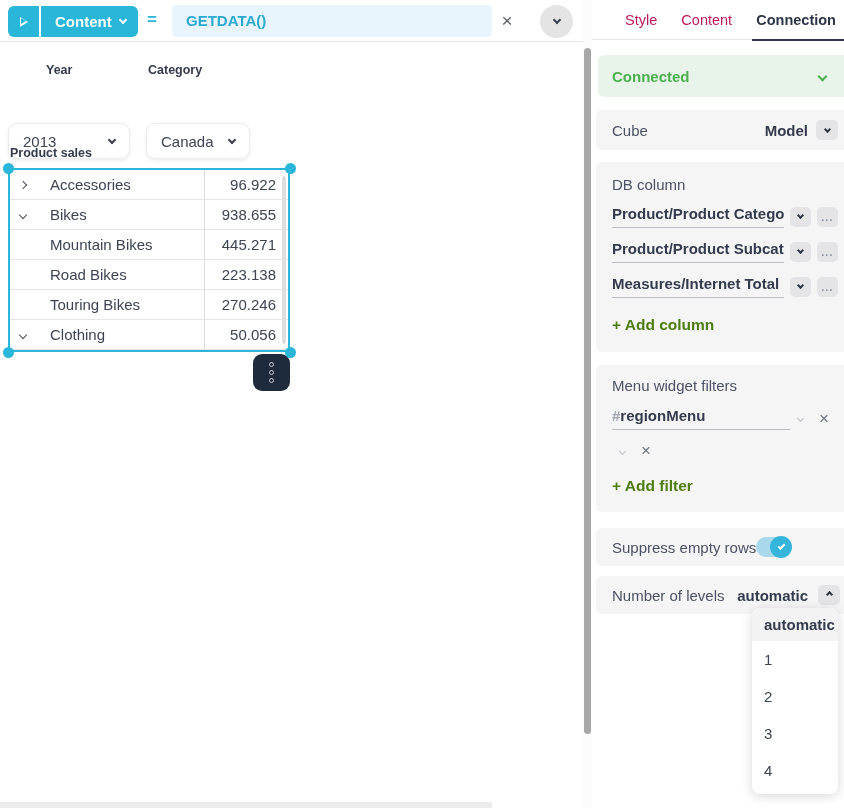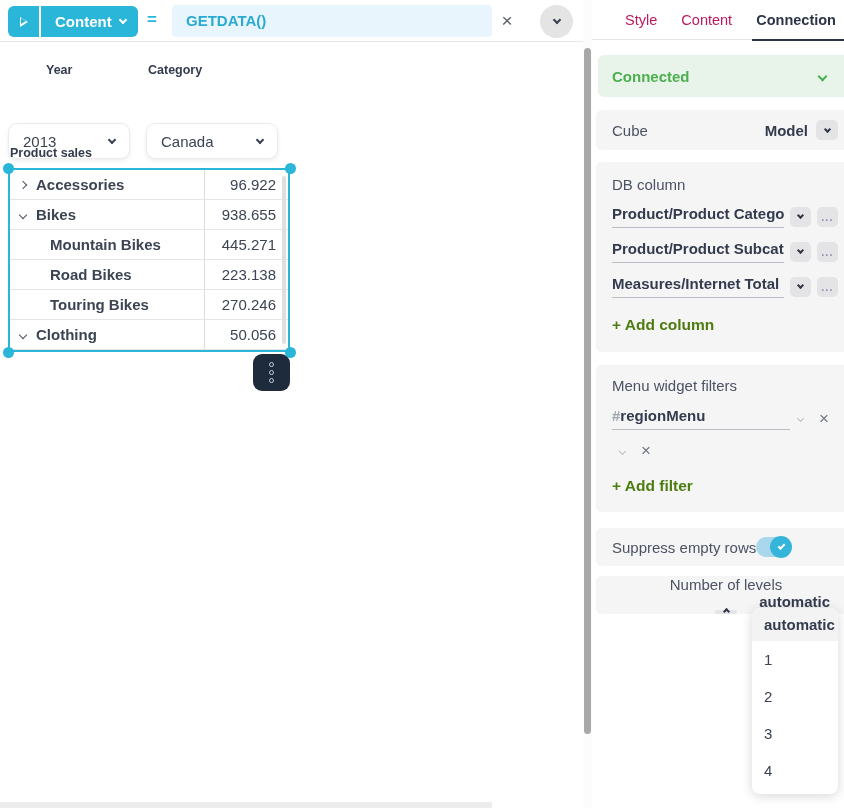--- a/index.html
+++ b/index.html
@@ -29,21 +29,21 @@
   
   .fld-label { position:absolute; font-size:12.5px; font-weight:bold; color:#333b4d; }
   .select-box { position:absolute; top:80px; height:36px; background:#fff; border:1px solid #ececec; border-radius:9px; box-shadow:0 2px 4px rgba(0,0,0,.07); display:flex; align-items:center; justify-content:space-between; padding:0 14px; font-size:15px; color:#3c4453; cursor:pointer;margin-top:43px; }
   .select-box .chev { width:6px; height:6px; margin-top:-2px; border-color:#394252; }
 
   
   .tbl-title { position:absolute; left:10px; top:146px; font-size:12.5px; font-weight:bold; color:#333b4d; }
   .tbl-wrap { position:absolute; left:8px; top:168px; width:282px; height:184px; border:2px solid #29b6d8; background:#fff; }
   .trow { display:flex; height:30px; border-bottom:1px solid #e5e5e5; font-size:15px; color:#3c4453; }
   .trow:last-child { border-bottom:none; }
-  .tname { flex:0 0 195px; display:flex; align-items:center; border-right:1px solid #dcdcdc; padding-left:10px; gap:10px;font-weight:bold; }
+  .tname { flex:0 0 195px; display:flex; align-items:center; border-right:1px solid #dcdcdc; padding-left:10px; gap:24px; }
   .tname.ind { padding-left:40px; }
   .tname .chev { width:6px; height:6px; border-width:1.5px; border-color:#4a5160; }
   .tval { flex:1; text-align:right; padding-right:12px; line-height:29px; }
   .tbl-scrollbar { position:absolute; right:2px; top:6px; width:4px; height:168px; background:#dedede; border-radius:2px; }
   .handle { position:absolute; width:11px; height:11px; border-radius:50%; background:#29b6d8; z-index:3; }
   .kebab-btn { position:absolute; left:253px; top:354px; width:37px; height:37px; border-radius:9px; background:#1e2b3c; display:flex; flex-direction:column; align-items:center; justify-content:center; gap:3px; cursor:pointer; }
   .kebab-btn i { width:5px; height:5px; border:1.5px solid #c7cdd4; border-radius:50%; }
 
   
   .vscroll-track { position:absolute; left:583px; top:0; width:9px; height:808px; background:#fcfcfc; }
@@ -83,21 +83,21 @@
   .flt-text .hash { color:#a0a4ad; font-weight:bold; }
   .flt-text .nm { color:#333b4d; font-weight:bold; }
   .flt-item .chev { width:5px; height:5px; border-width:1.5px; border-color:#b9bdc4; margin-left:8px; cursor:pointer; }
   .flt-x { margin-left:16px; color:#6f7580; font-size:17px; line-height:16px; cursor:pointer; }
 
   .sup-sect { top:528px; height:38px; display:flex; align-items:center; padding:0 10px 0 16px; }
   .toggle { position:relative; width:35px; height:20px; background:#a9d8ec; border-radius:10px; cursor:pointer; }
   .toggle .knob { position:absolute; right:-1px; top:-1px; width:22px; height:22px; border-radius:50%; background:#35b5d9; display:flex; align-items:center; justify-content:center; }
   .toggle .tick { width:7px; height:4px; border-left:2px solid #fff; border-bottom:2px solid #fff; transform:rotate(-45deg); margin-top:-2px; }
 
-  .lvl-sect { top:576px; height:38px; display:flex; align-items:center; justify-content:space-between; padding:0 4px 0 16px;flex-direction:column; }
+  .lvl-sect { top:576px; height:38px; display:flex; align-items:center; justify-content:space-between; padding:0 4px 0 16px; }
   .lvl-val { font-size:15px; font-weight:bold; color:#333b4d; margin-left:auto; margin-right:10px; }
 
   .dropdown { position:absolute; left:160px; top:608px; width:86px; height:186px; background:#fff; border-radius:8px; box-shadow:0 2px 12px rgba(0,0,0,.16); z-index:5; overflow:hidden; }
   .dd-item { font-size:15px; color:#3a4254; padding:9px 0 9px 12px; cursor:pointer; }
   .dd-item.sel { background:#f3f3f4; font-weight:bold; color:#333b4d; padding-top:8px; padding-bottom:8px; }
   .dd-item.num { padding-top:10px; padding-bottom:10px; }
 </style>
 </head>
 <body>
 
@@ -120,21 +120,21 @@
       <span class="chev down"></span>
     </div>
   </div>
 
   <div class="fld-label" style="left:10px;top:63px;margin-left:36px;">Year</div>
   <div class="select-box" style="left:8px;width:122px;">
     <span>2013</span>
     <span class="chev down"></span>
   </div>
   <div class="fld-label" style="left:148px;top:63px;">Category</div>
-  <div class="select-box" style="left:146px;width:132px;">
+  <div class="select-box" style="left:146px;width:104px;">
     <span>Canada</span>
     <span class="chev down"></span>
   </div>
 
   <div class="tbl-title">Product sales</div>
   <div class="tbl-wrap">
     <div class="trow">
       <div class="tname">
           <span class="chev right"></span>
           <span>Accessories</span>

